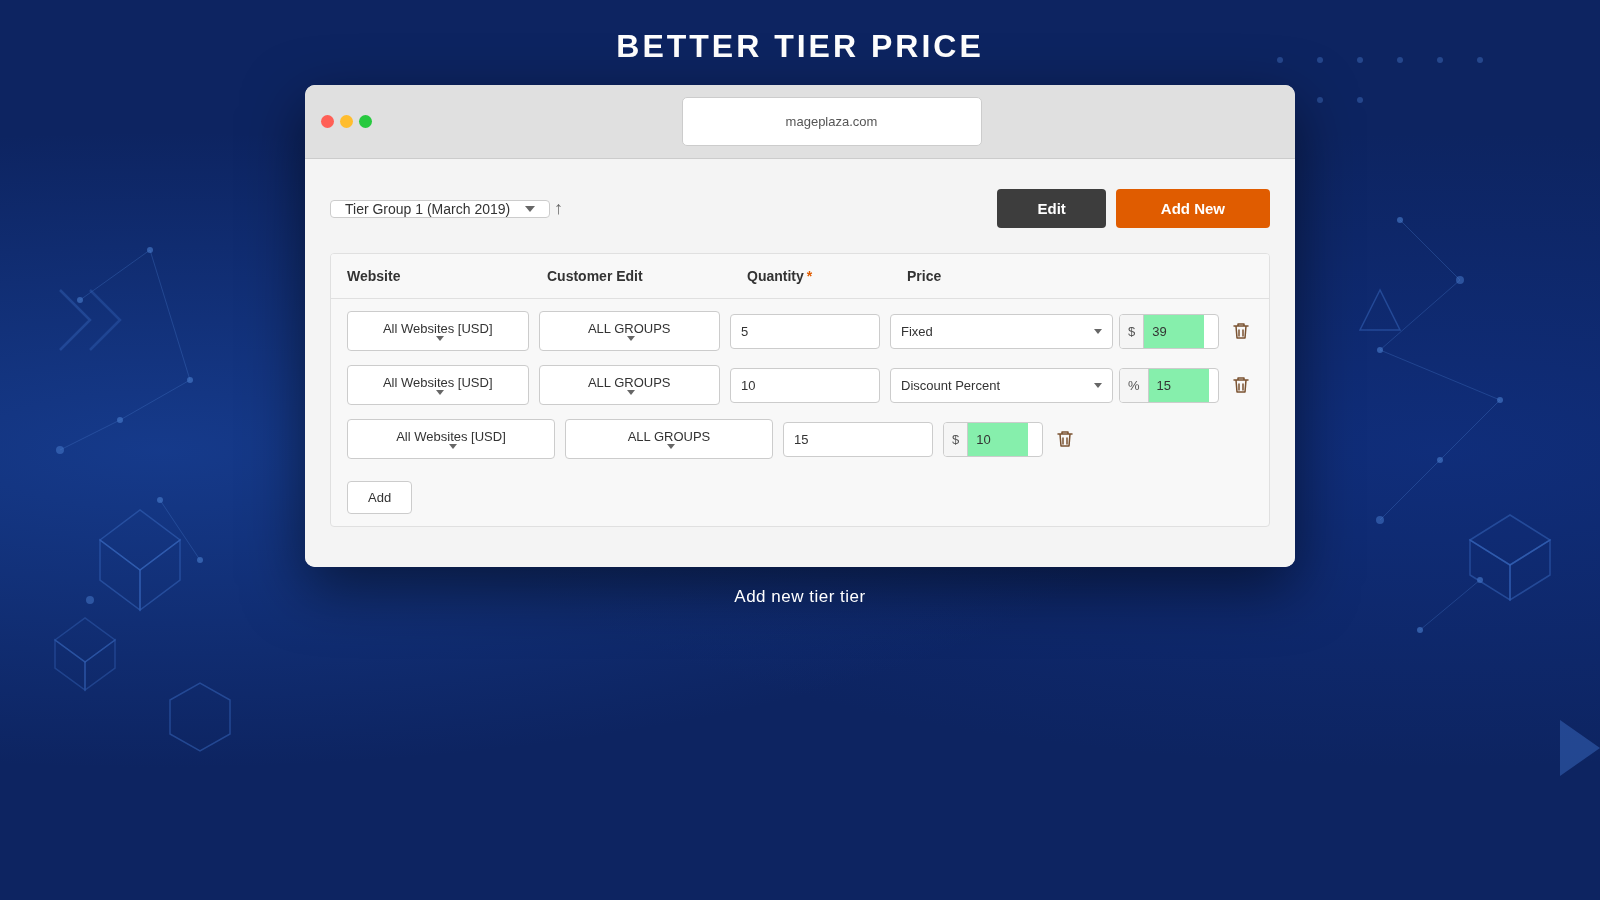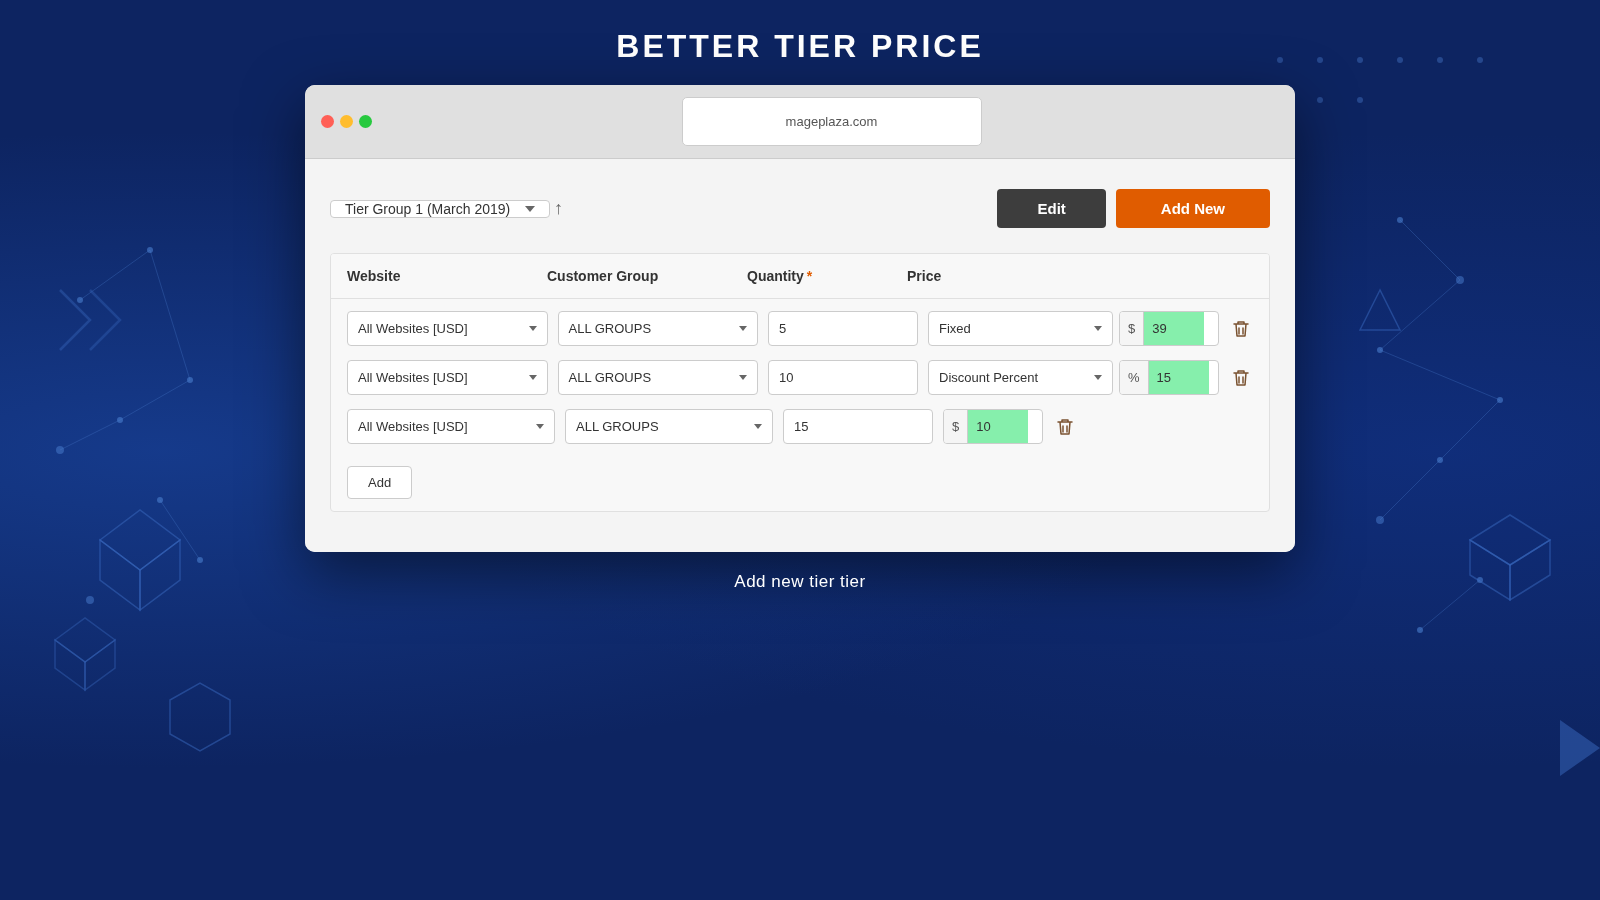--- a/index.html
+++ b/index.html
@@ -225,20 +225,21 @@
       background: #ffffff;
       border: 1px solid #ccc;
       border-radius: 4px;
       padding: 9px 10px;
       font-size: 13px;
       color: #333;
       display: flex;
       align-items: center;
       cursor: pointer;
       width: 208px;
+      flex-direction: column;
     }
 
     .field-select .field-text {
       flex: 1;
     }
 
     .field-select .arrow {
       width: 0;
       height: 0;
       border-left: 4px solid transparent;
@@ -269,21 +270,21 @@
     .price-type-select {
       background: #ffffff;
       border: 1px solid #ccc;
       border-radius: 4px;
       padding: 9px 10px;
       font-size: 13px;
       color: #333;
       display: flex;
       align-items: center;
       cursor: pointer;
-      width: 185px;
+      width: 223px;
     }
 
     .price-type-select .field-text {
       flex: 1;
     }
 
     .price-type-select .arrow {
       width: 0;
       height: 0;
       border-left: 4px solid transparent;
@@ -468,21 +469,21 @@
         <button class="btn-edit">Edit</button>
         <button class="btn-add-new">Add New</button>
       </div>
     </div>
 
     <div class="price-table">
 
       <div class="table-header">
         <div class="th">Website</div>
         <div class="th">
-          <span>Customer Group</span>
+          <span>Customer Edit</span>
         </div>
         <div class="th">
           <span>Quantity</span><span class="required">*</span>
         </div>
         <div class="th">Price</div>
       </div>
 
       <div class="table-body">
 
         <div class="table-row">

